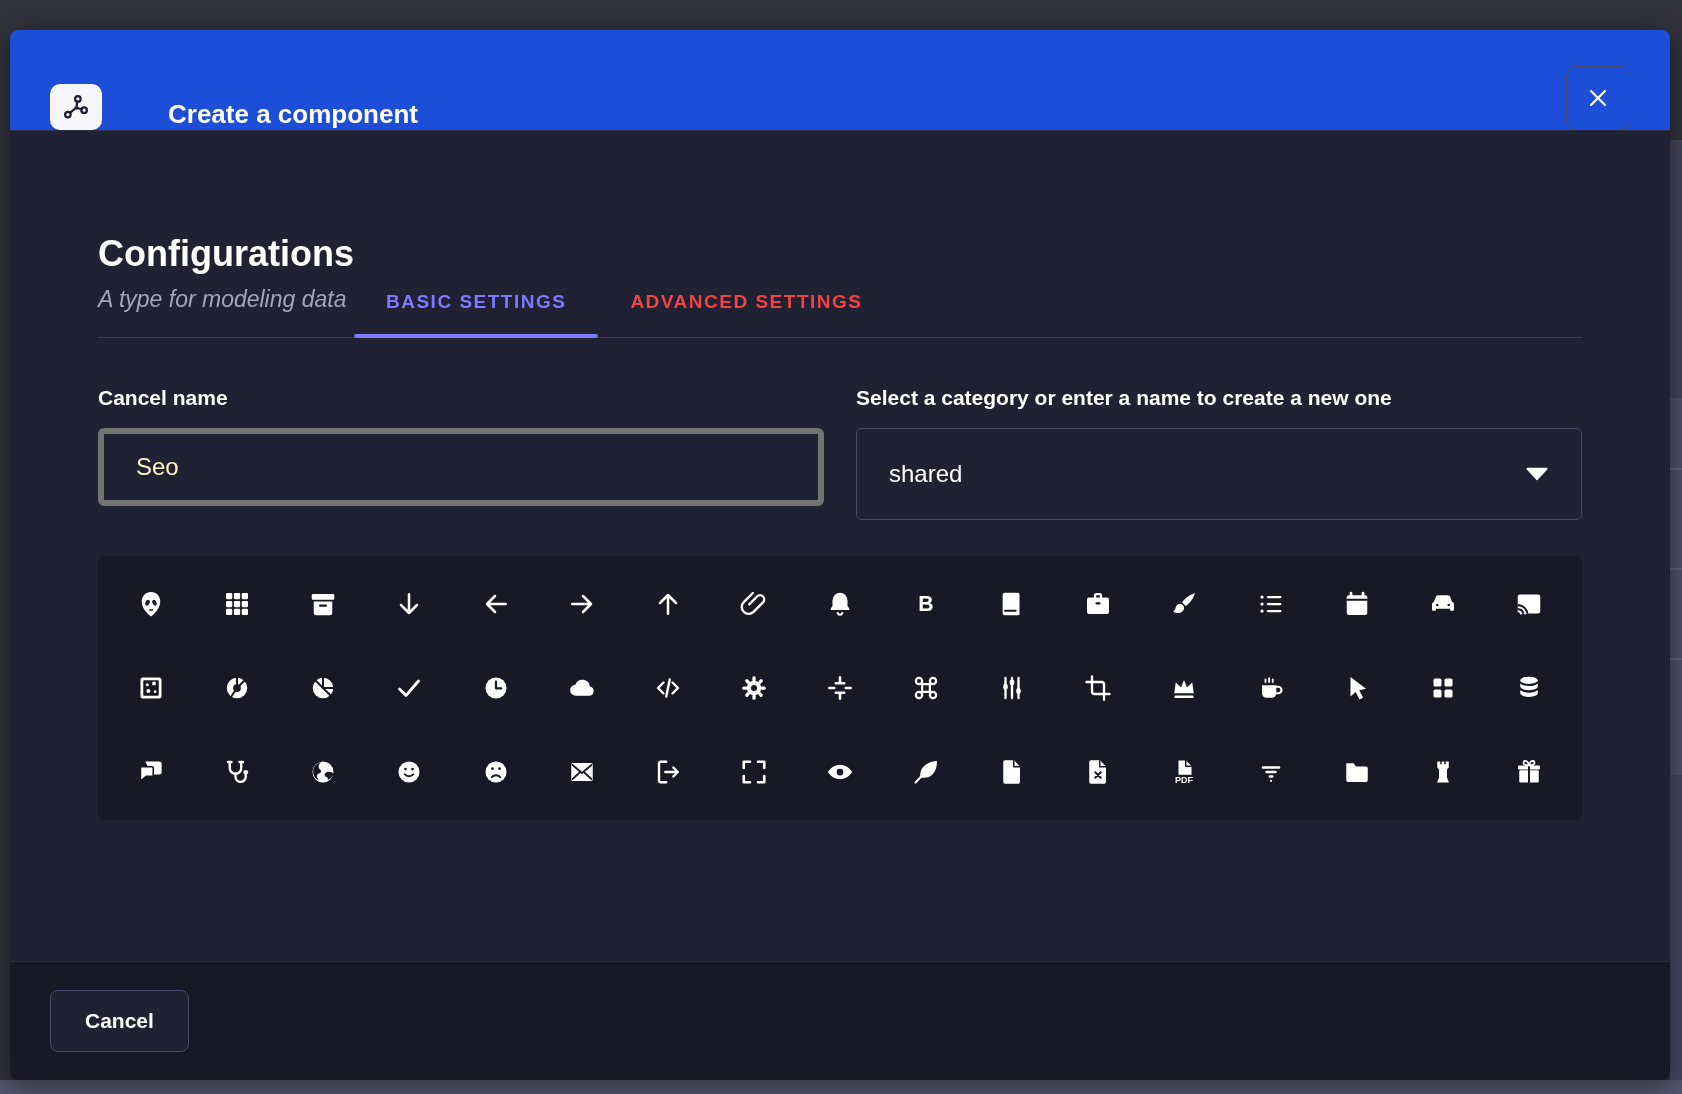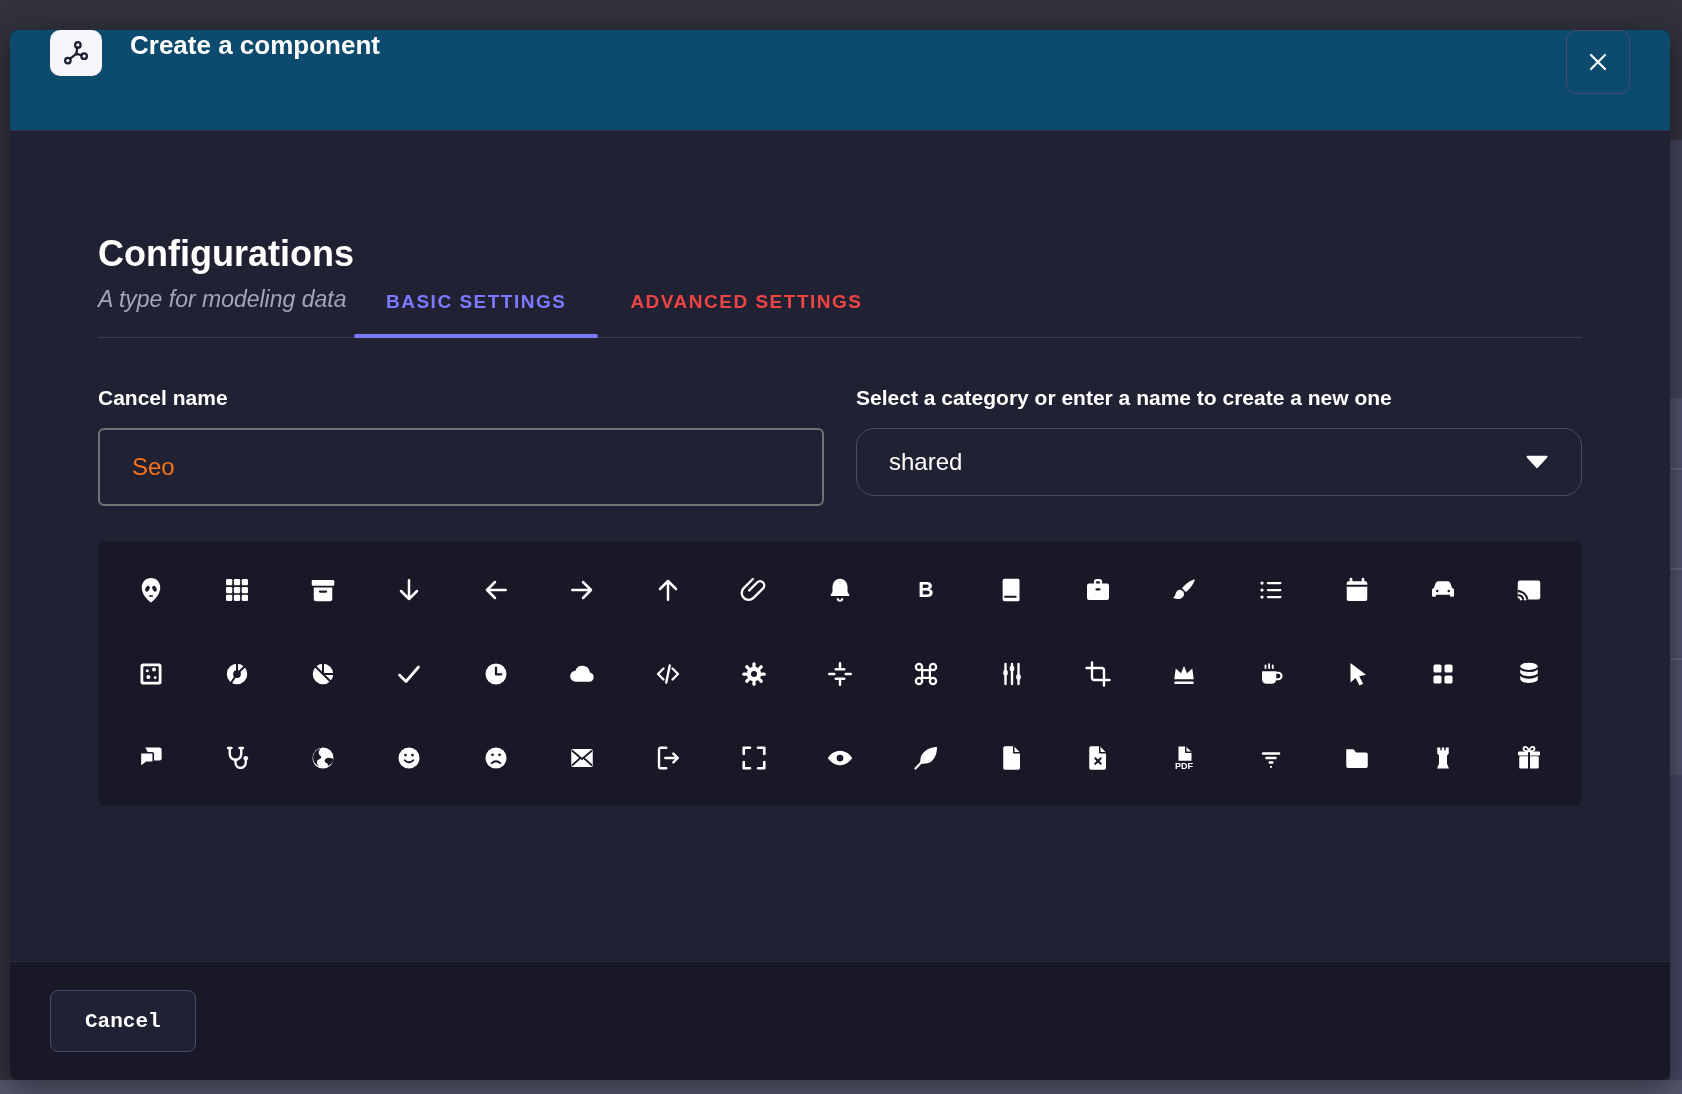--- a/index.html
+++ b/index.html
@@ -14,22 +14,22 @@
   .bg-hair{position:absolute;right:0;width:12px;height:2px;background:#61617a;}
   .bg-bottom{position:absolute;left:0;bottom:0;width:1682px;height:14px;background:#55556d;}
 
   
   .modal{
     position:absolute;left:10px;top:30px;width:1660px;height:1050px;
     background:#212134;border-radius:8px;box-shadow:0 6px 28px rgba(0,0,0,.45);
     display:flex;flex-direction:column;
   }
   .modal-header{
-    height:100px;flex:0 0 100px;background:#0c4a6e;border-radius:8px 8px 0 0;
-    display:flex;align-items:flex-start;padding:0 40px;border-bottom:1px solid #2e2e46;
+    height:100px;flex:0 0 100px;background:#1d4ed8;border-radius:8px 8px 0 0;
+    display:flex;align-items:flex-end;padding:0 40px;border-bottom:1px solid #2e2e46;gap:38px;
   }
   .chip{
     width:52px;height:46px;background:#f5f5fa;border-radius:10px;
     display:flex;align-items:center;justify-content:center;flex:0 0 auto;
   }
   .modal-title{margin:0 0 0 28px;font-size:26px;font-weight:bold;color:#fff;flex:1;}
   .close-btn{
     width:64px;height:64px;background:transparent;border:1px solid #4a4a6a;border-radius:10px;
     display:flex;align-items:center;justify-content:center;cursor:pointer;padding:0;
   }
@@ -50,25 +50,25 @@
   }
   .tab.active{color:#7b79ff;}
   .tab.active::after{
     content:"";position:absolute;left:0;right:0;bottom:-1px;height:4px;background:#7b79ff;border-radius:2px;
   }
 
   .form-row{margin-top:48px;display:grid;grid-template-columns:1fr 1fr;gap:32px;}
   .field-label{display:block;font-size:21px;font-weight:bold;color:#fff;margin-bottom:18px;}
   .text-input{
     width:100%;height:78px;box-sizing:border-box;background:transparent;
-    border:2px solid #737373;border-radius:6px;color:#f97316;font-size:24px;
+    border:6px solid #737373;border-radius:6px;color:#fef9c3;font-size:24px;
     padding:0 32px;font-family:"Liberation Sans", sans-serif;outline:none;
   }
   .select-box{
-    height:68px;box-sizing:border-box;border:1px solid #4a4a6a;border-radius:18px;
+    height:92px;box-sizing:border-box;border:1px solid #4a4a6a;border-radius:6px;
     display:flex;align-items:center;justify-content:space-between;padding:0 32px;cursor:pointer;
   }
   .select-value{font-size:24px;color:#fff;}
 
   .icon-head{margin-top:64px;display:flex;align-items:center;justify-content:space-between;}
   .icon-label{font-size:21px;font-weight:bold;color:#fff;}
   .search-btn{background:none;border:none;padding:4px;cursor:pointer;display:flex;}
 
   .icon-grid{
     margin-top:36px;height:252px;background:#181826;border-radius:6px;
@@ -77,21 +77,21 @@
   }
   .icon-cell{display:flex;align-items:center;justify-content:center;cursor:pointer;border-radius:4px;}
 
   .modal-footer{
     flex:0 0 118px;height:118px;background:#181826;border-top:1px solid #2b2b40;
     border-radius:0 0 8px 8px;display:flex;align-items:center;justify-content:space-between;
     padding:0 40px;margin-top:auto;
   }
   .btn{
     height:62px;border-radius:8px;border:1px solid #4a4a6a;cursor:pointer;
-    font-family:Liberation Mono, monospace;font-size:21px;font-weight:bold;padding:0 34px;
+    font-family:Liberation Sans, sans-serif;font-size:21px;font-weight:bold;padding:0 34px;
   }
   .btn-cancel{background:#212134;color:#fff;}
   .btn-continue{background:transparent;color:#7b79ff;}
 </style>
 </head>
 <body>
 
 <div class="bg-seg" style="top:0;height:140px;background:#32323e;"></div>
 <div class="bg-seg" style="top:140px;height:258px;background:#434358;"></div>
 <div class="bg-seg" style="top:398px;height:377px;background:#50506a;"></div>

